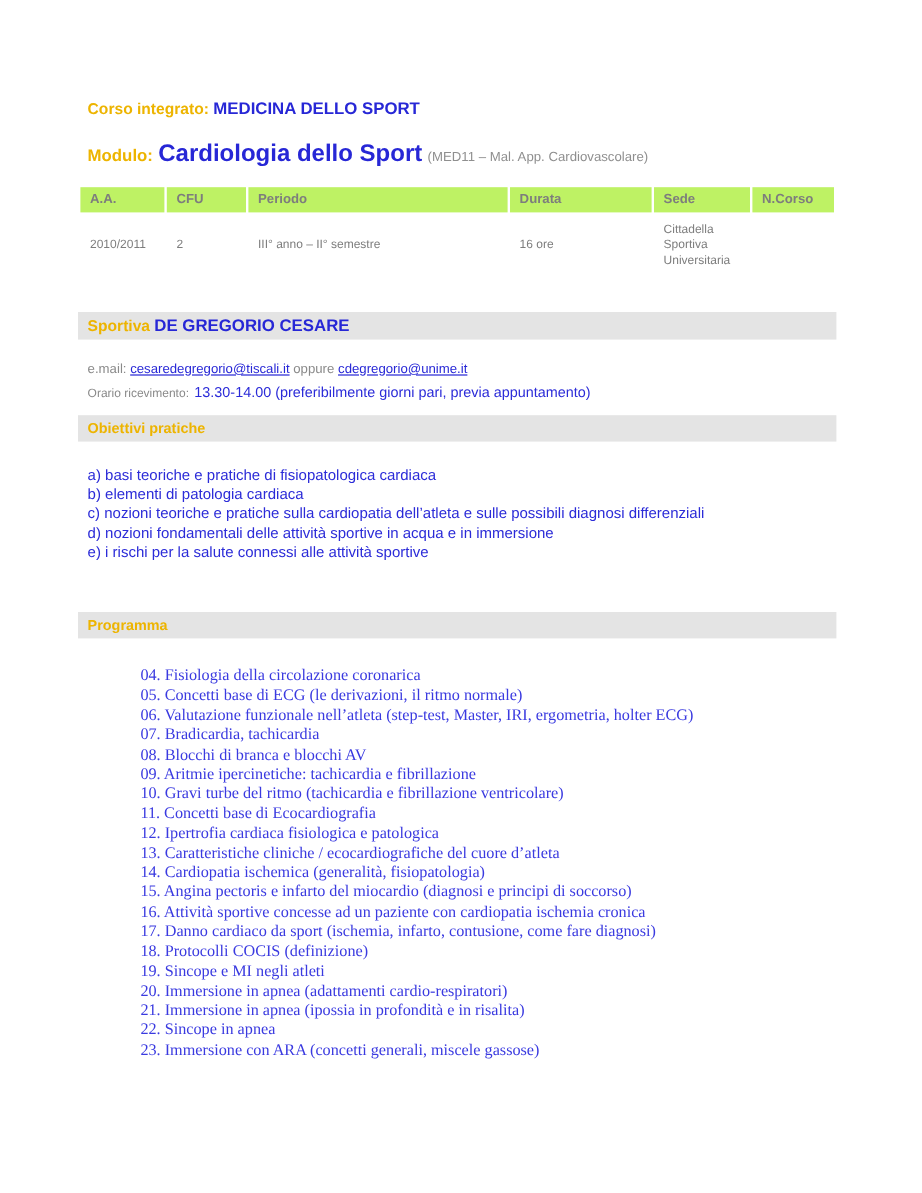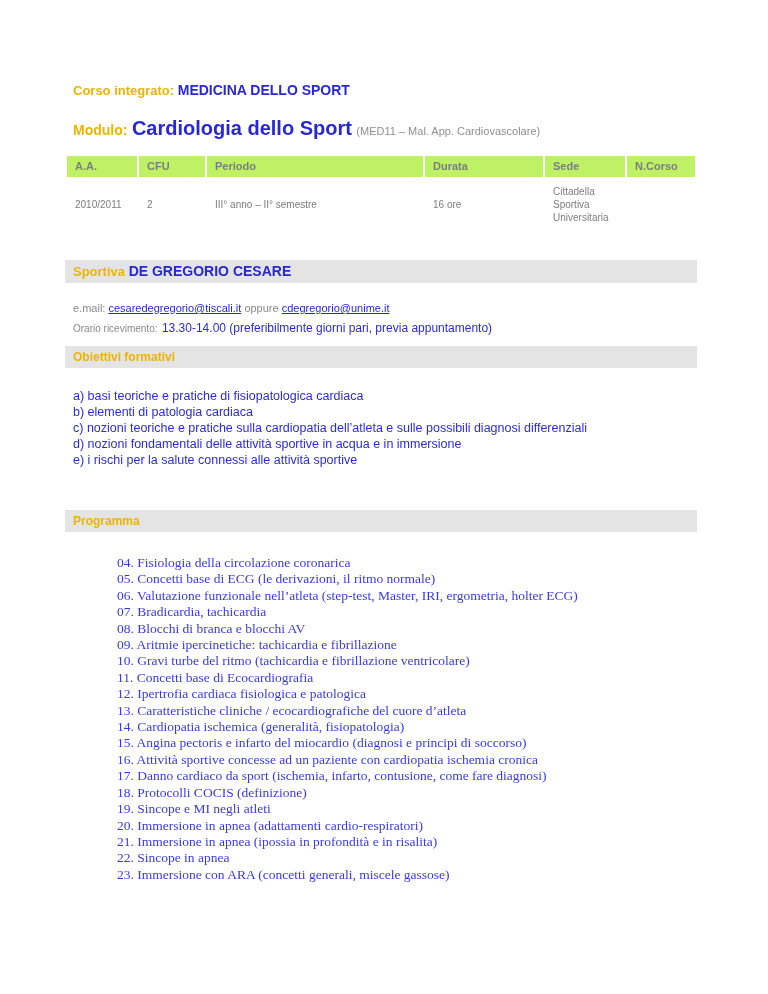--- a/index.html
+++ b/index.html
@@ -126,21 +126,21 @@
     <a class="email-link">cesaredegregorio@tiscali.it</a>
     <span>oppure</span>
     <a class="email-link">cdegregorio@unime.it</a>
   </p>
 
   <p class="orario-line">
     <span class="orario-label">Orario ricevimento:</span>
     <span class="orario-value">13.30-14.00 (preferibilmente giorni pari, previa appuntamento)</span>
   </p>
 
-  <div class="section-bar bar-obiettivi gold">Obiettivi formativi</div>
+  <div class="section-bar bar-obiettivi gold">Obiettivi pratiche</div>
 
   <div class="objectives">
     <div>a) basi teoriche e pratiche di fisiopatologica cardiaca</div>
     <div>b) elementi di patologia cardiaca</div>
     <div>c) nozioni teoriche e pratiche sulla cardiopatia dell’atleta e sulle possibili diagnosi differenziali</div>
     <div>d) nozioni fondamentali delle attività sportive in acqua e in immersione</div>
     <div>e) i rischi per la salute connessi alle attività sportive</div>
   </div>
 
   <div class="section-bar bar-programma gold">Programma</div>

